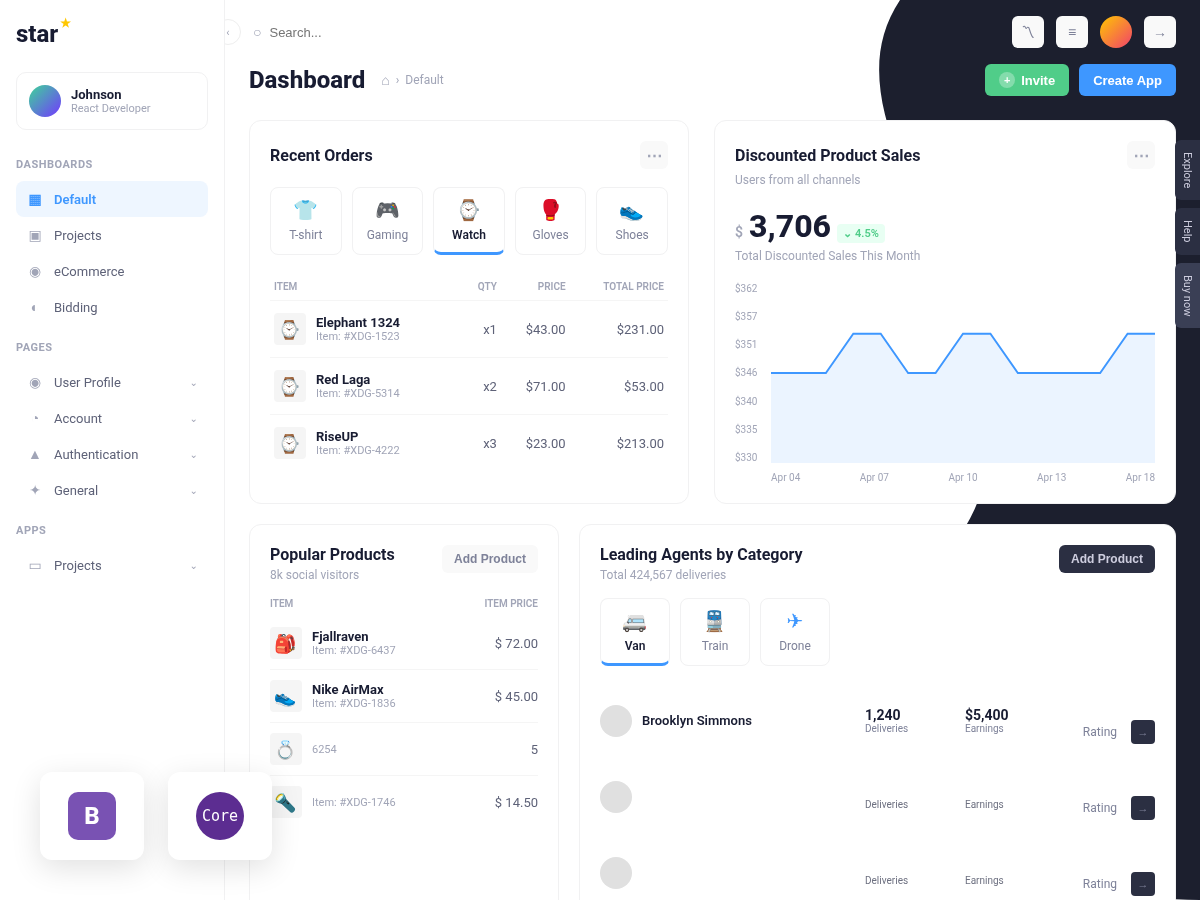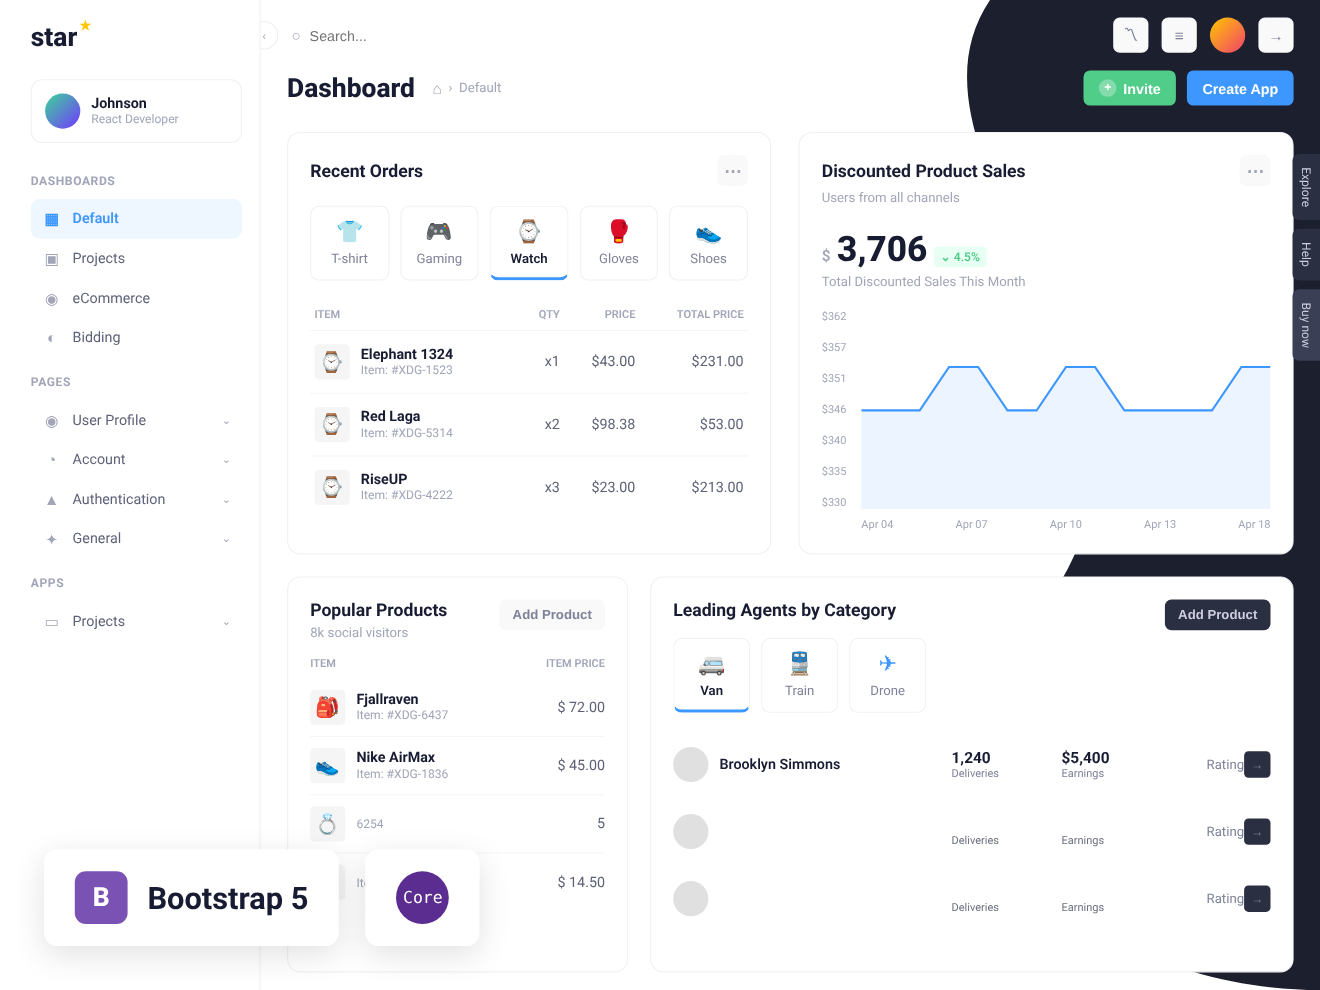--- a/index.html
+++ b/index.html
@@ -1,17 +1,17 @@
 <!DOCTYPE html>
 <html><head>
 <meta charset="utf-8">
 <style>
 * { box-sizing: border-box; margin: 0; padding: 0; }
 body { font-family: -apple-system, BlinkMacSystemFont, "Segoe UI", Roboto, sans-serif; background: #fff; color: #181c32; overflow: hidden; width: 1200px; height: 900px; position: relative; }
-.app { display: flex; width: 1200px; height: 900px; padding-left: 12px; }
+.app { display: flex; width: 1200px; height: 900px; }
 
 
 .dark-wave { position: absolute; top: 0; right: 0; width: 500px; height: 900px; background: #1c1f2e; z-index: 0; clip-path: path('M 500 0 L 200 0 C 100 150 400 350 250 550 C 100 750 300 900 500 900 Z'); }
 
 
 .sidebar { width: 225px; background: #fff; border-right: 1px solid #f1f1f2; padding: 20px 16px; z-index: 2; position: relative; }
 .logo { font-size: 24px; font-weight: 800; color: #181c32; margin-bottom: 24px; position: relative; }
 .logo::after { content: "★"; color: #ffc700; font-size: 12px; position: absolute; top: -4px; margin-left: 2px; }
 .user-card { display: flex; align-items: center; gap: 10px; padding: 12px; border: 1px solid #f1f1f2; border-radius: 10px; margin-bottom: 28px; }
 .avatar { width: 32px; height: 32px; border-radius: 50%; background: linear-gradient(135deg, #3dd598, #7338ff); }
@@ -95,21 +95,21 @@
 .la-tabs { display: flex; gap: 10px; margin: 16px 0; }
 .la-tab { width: 70px; border: 1px solid #f1f1f2; border-radius: 8px; padding: 10px 0; text-align: center; font-size: 12px; color: #7e8299; cursor: pointer; }
 .la-tab.active { border-bottom: 3px solid #3e97ff; color: #181c32; font-weight: 600; }
 .la-tab .cat-icon { color: #3e97ff; }
 .la-row { display: grid; grid-template-columns: 1fr 90px 100px 80px; gap: 10px; align-items: center; padding: 14px 0; border-top: 1px solid rgba(255,255,255,0.05); }
 .agent-cell { display: flex; align-items: center; gap: 10px; }
 .agent-avatar { width: 32px; height: 32px; border-radius: 50%; background: #e0e0e0; }
 .agent-name { font-weight: 600; font-size: 13px; }
 .la-stat { font-size: 14px; font-weight: 700; }
 .la-stat-label { font-size: 10px; color: #7e8299; font-weight: 400; }
-.la-rating { font-size: 12px; color: #7e8299; display:flex; align-items:center; gap:0; justify-content:flex-end; }
+.la-rating { font-size: 12px; color: #7e8299; display:flex; align-items:center; gap:14px; justify-content:flex-end;margin-top:23px; }
 .arrow-btn { width: 24px; height: 24px; border-radius: 4px; background: #2b2f42; color: #7e8299; display:flex; align-items:center; justify-content:center; font-size:11px; cursor:pointer; }
 .dark-text { color: #fff; }
 .dark-text .la-stat-label { color: #6d7080; }
 
 
 .side-rail { position: absolute; right: 0; top: 140px; display: flex; flex-direction: column; gap: 8px; z-index: 3; }
 .rail-btn { background: #2b2f42; color: #cdcdde; font-size: 11px; padding: 12px 6px; writing-mode: vertical-rl; border-radius: 6px 0 0 6px; cursor: pointer; }
 .rail-btn.light { background: #3a3f55; }
 
 
@@ -258,21 +258,21 @@
     <td>
                   <div class="item-cell">
                     <div class="item-thumb">⌚</div>
                     <div>
                       <div class="item-name">Red Laga</div>
                       <div class="item-sku">Item: #XDG-5314</div>
                     </div>
                   </div>
                 </td>
     <td>x2</td>
-    <td>$98.38</td>
+    <td>$71.00</td>
     <td>$53.00</td>
               </tr>
               <tr>
     <td>
                   <div class="item-cell">
                     <div class="item-thumb">⌚</div>
                     <div>
                       <div class="item-name">RiseUP</div>
                       <div class="item-sku">Item: #XDG-4222</div>
                     </div>
@@ -376,20 +376,21 @@
                 </div>
               </div>
     <div class="pp-price">$ 14.50</div>
             </div>
           </div>
     </div>
 
     <div class="card la-card">
       <button class="btn-light dark">Add Product</button>
       <div class="card-title">Leading Agents by Category</div>
+      <div class="card-sub">Total 424,567 deliveries</div>
       <div class="la-tabs">
         <div class="la-tab active"><span class="cat-icon">🚐</span><span>Van</span></div>
         <div class="la-tab"><span class="cat-icon">🚆</span><span>Train</span></div>
         <div class="la-tab"><span class="cat-icon">✈</span><span>Drone</span></div>
       </div>
       <div id="la-body">
             <div class="la-row ">
     <div class="agent-cell">
                 <div class="agent-avatar"></div>
                 <div class="agent-name">Brooklyn Simmons</div>
@@ -451,18 +452,17 @@
 
 <div class="side-rail">
   <div class="rail-btn">Explore</div>
   <div class="rail-btn">Help</div>
   <div class="rail-btn light">Buy now</div>
 </div>
 
 <div class="tech-badges">
   <div class="tech-badge">
     <div class="tech-logo bootstrap-logo">B</div>
-    <div class="tech-name">Bootstrap 5</div>
   </div>
   <div class="tech-badge">
     <div class="tech-logo aspnet-logo">Core</div>
   </div>
 </div>
 
 </body></html>

